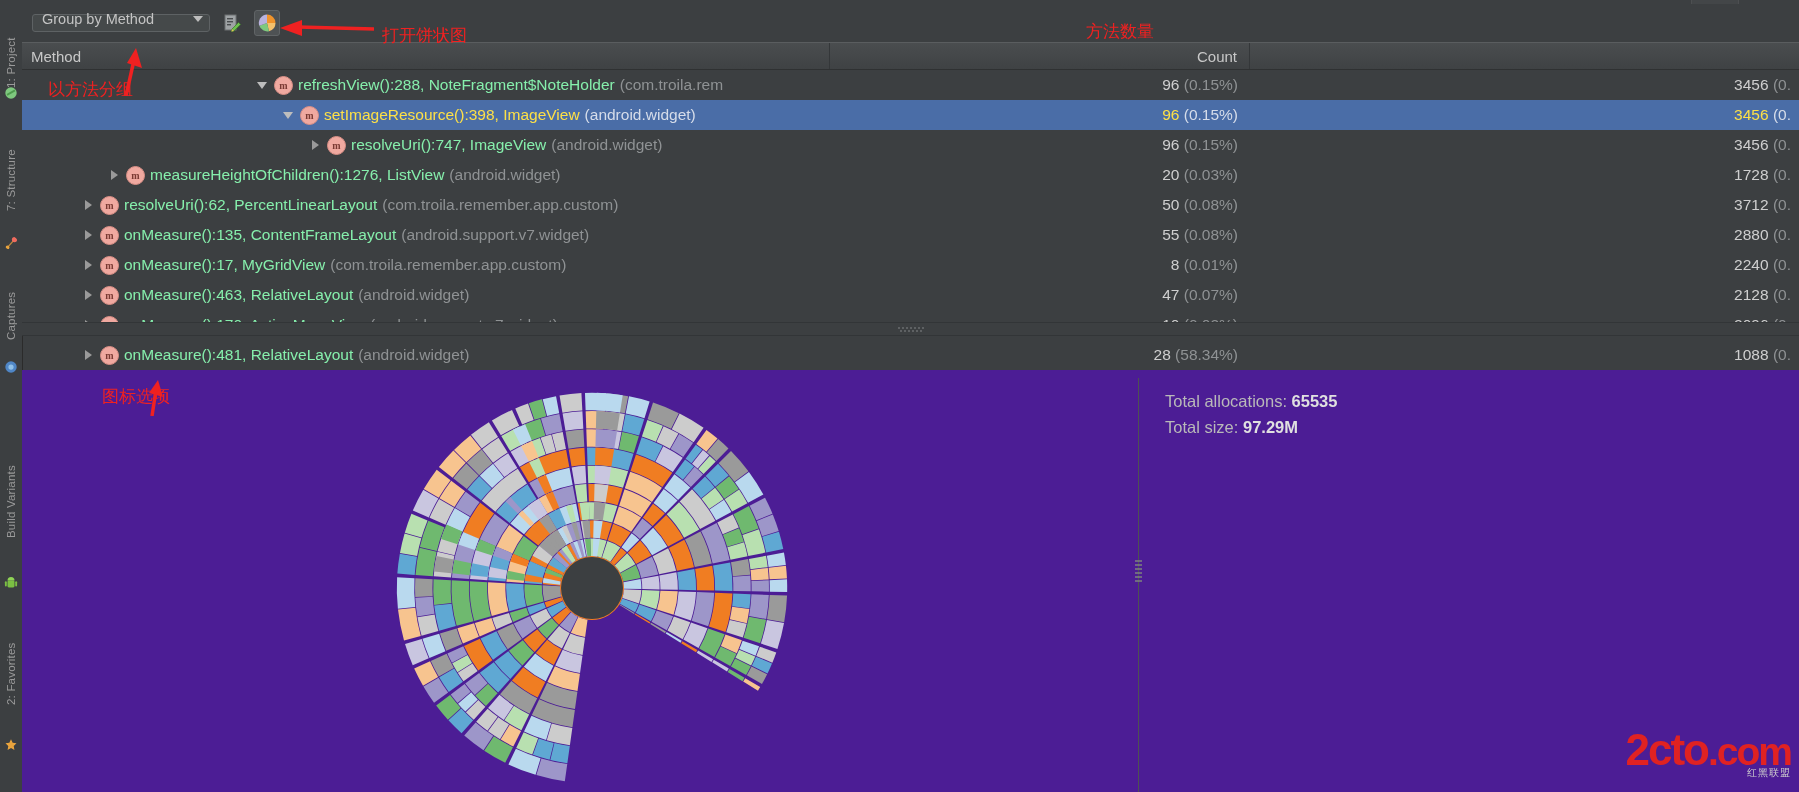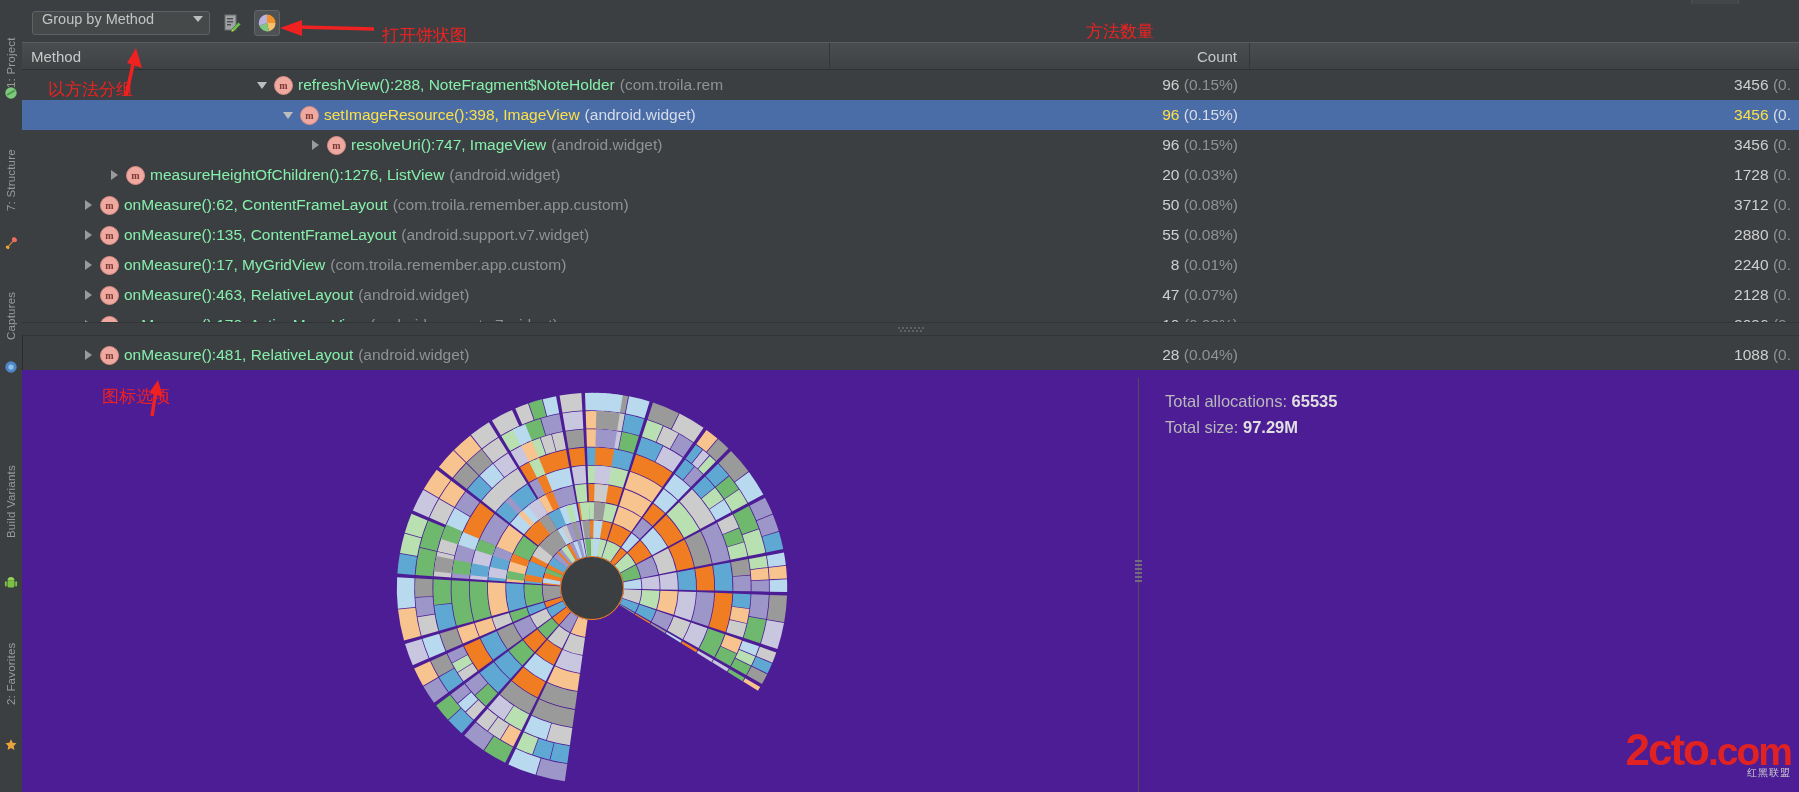--- a/index.html
+++ b/index.html
@@ -38,21 +38,21 @@
     border:1px solid #4d4f51;border-top:none;background:#434648;
   }
 
   
   .toolbar{
     position:absolute;left:22px;top:4px;width:1777px;height:38px;
     background:#3c3f41;
     display:flex;align-items:center;padding-left:10px;box-sizing:border-box;
   }
   .combo{
-    height:24px;min-width:178px;
+    height:18px;min-width:178px;
     background:#45494a;border:1px solid #5e6264;border-radius:3px;
     color:#c4c4c4;font-size:14.5px;
     display:flex;align-items:center;justify-content:space-between;
     padding:0 6px 8px 9px;box-sizing:border-box;cursor:default;
   }
   .caret{
     width:0;height:0;border-left:5px solid transparent;border-right:5px solid transparent;
     border-top:6px solid #bdbdbd;margin-left:10px;
   }
   .tbtn{
@@ -270,21 +270,21 @@
           <div class="c-count"><span class="num">20</span> <span class="pct">(0.03%)</span></div>
           <div class="c-size"><span class="num">1728</span> <span class="pct">(0.</span></div>
         </div>
         <div class="row">
           <div class="c-method">
             <span style="flex: 0 0 58px;"></span>
             <span class="twisty">
               <span class="tri-r"></span>
             </span>
             <span class="micon">m</span>
-            <span class="mname">onMeasure():62, ContentFrameLayout</span>
+            <span class="mname">resolveUri():62, PercentLinearLayout</span>
             <span class="cls">(com.troila.remember.app.custom)</span>
           </div>
           <div class="c-count"><span class="num">50</span> <span class="pct">(0.08%)</span></div>
           <div class="c-size"><span class="num">3712</span> <span class="pct">(0.</span></div>
         </div>
         <div class="row">
           <div class="c-method">
             <span style="flex: 0 0 58px;"></span>
             <span class="twisty">
               <span class="tri-r"></span>
@@ -338,21 +338,21 @@
         <div class="row">
           <div class="c-method">
             <span style="flex: 0 0 58px;"></span>
             <span class="twisty">
               <span class="tri-r"></span>
             </span>
             <span class="micon">m</span>
             <span class="mname">onMeasure():481, RelativeLayout</span>
             <span class="cls">(android.widget)</span>
           </div>
-          <div class="c-count"><span class="num">28</span> <span class="pct">(0.04%)</span></div>
+          <div class="c-count"><span class="num">28</span> <span class="pct">(58.34%)</span></div>
           <div class="c-size"><span class="num">1088</span> <span class="pct">(0.</span></div>
         </div>
       </div>
   </div>
 
   <div class="splitter">
     <div class="grip"></div>
   </div>
 
 

